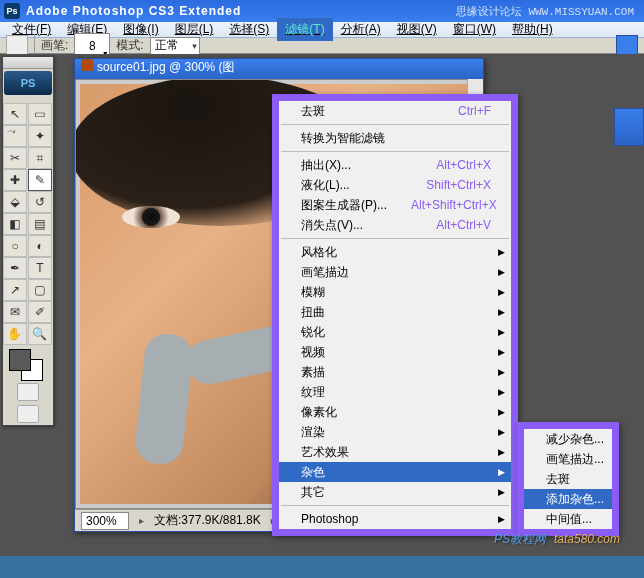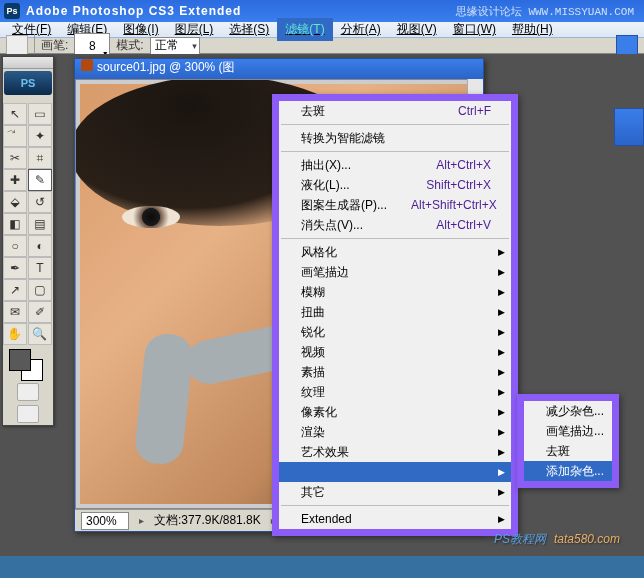--- a/index.html
+++ b/index.html
@@ -43,26 +43,26 @@
 .mustache .ml { position: absolute; left: 0; top: 0; width: 48px; height: 130px; background: #a7aeb2; border-radius: 22px; transform: rotate(6deg); }
 .mustache .mr { position: absolute; left: 46px; top: -4px; width: 140px; height: 44px; background: #a7aeb2; border-radius: 22px; transform: rotate(-12deg); }
 .doc-status { height: 22px; background: #d9d6cc; display: flex; align-items: center; gap: 10px; padding: 0 6px; border-top: 1px solid #999; }
 .doc-status .zoom { background: #fff; border: 1px solid #888; padding: 1px 4px; width: 48px; }
 .doc-status .arrow { font-size: 10px; color: #555; }
 .scrollbar-v { position: absolute; right: 0; top: 20px; bottom: 22px; width: 16px; background: #e7e7e7; border-left: 1px solid #aaa; }
 .scrollbar-v .thumb { position: absolute; left: 2px; right: 2px; top: 18px; height: 48px; background: #c8c8c8; border: 1px solid #888; border-radius: 2px; }
 .dropdown-menu { position: absolute; background: #f0f0f0; border: 7px solid #8b5cf6; box-shadow: 2px 2px 6px rgba(0,0,0,0.4); }
 .dropdown-menu .row { display: flex; align-items: center; height: 20px; padding: 0 20px 0 22px; white-space: nowrap; color: #000; position: relative; }
 .dropdown-menu .row .lbl { flex: 1; }
-.dropdown-menu .row .shortcut { color: #4c1d95; margin-left: 24px; }
+.dropdown-menu .row .shortcut { color: #8b5cf6; margin-left: 24px; }
 .dropdown-menu .row .sub { position: absolute; right: 6px; font-size: 9px; }
 .dropdown-menu .row.hl { background: #316ac5; color: #fff; }
 .dropdown-menu .divider { height: 1px; background: #bdbdbd; margin: 3px 2px; }
 .filter-menu { left: 272px; top: 40px; width: 246px; }
-.sub-menu { left: 517px; top: 340px; width: 102px; }
+.sub-menu { left: 517px; top: 368px; width: 102px; }
 .right-bluebar { position: absolute; right: 0; top: 54px; width: 30px; height: 38px; background: linear-gradient(#3a7eea, #2a64c8); border: 1px solid #2650a0; }
 .bottom-watermark { position: absolute; right: 24px; bottom: 8px; color: #e8b068; font-style: italic; font-size: 16px; text-shadow: 1px 1px 2px rgba(0,0,0,0.5); }
 .bottom-watermark .w1 { color: #5aa0e0; margin-right: 8px; }
 </style>
 </head>
 <body>
 
 <div class="titlebar">
   <div class="ps-icon">Ps</div>
   <div class="title">Adobe Photoshop CS3 Extended</div>
@@ -232,43 +232,47 @@
       </div>
       <div class="row">
         <span class="lbl">渲染</span>
         <span class="sub">▶</span>
       </div>
       <div class="row">
         <span class="lbl">艺术效果</span>
         <span class="sub">▶</span>
       </div>
       <div class="row hl">
+        <span class="lbl">杂色</span>
         <span class="sub">▶</span>
       </div>
       <div class="row">
         <span class="lbl">其它</span>
         <span class="sub">▶</span>
       </div>
       <div class="divider"></div>
       <div class="row">
-        <span class="lbl">Extended</span>
+        <span class="lbl">Photoshop</span>
         <span class="sub">▶</span>
       </div>
     </div>
   <div class="dropdown-menu sub-menu" id="noise-submenu">
       <div class="row">
         <span class="lbl">减少杂色...</span>
       </div>
       <div class="row">
         <span class="lbl">画笔描边...</span>
       </div>
       <div class="row">
         <span class="lbl">去斑</span>
       </div>
       <div class="row hl">
         <span class="lbl">添加杂色...</span>
       </div>
+      <div class="row">
+        <span class="lbl">中间值...</span>
+      </div>
     </div>
 
   <div class="bottom-watermark">
     <span class="w1">PS教程网</span><span>tata580.com</span>
   </div>
 </div>
 
 </body></html>

